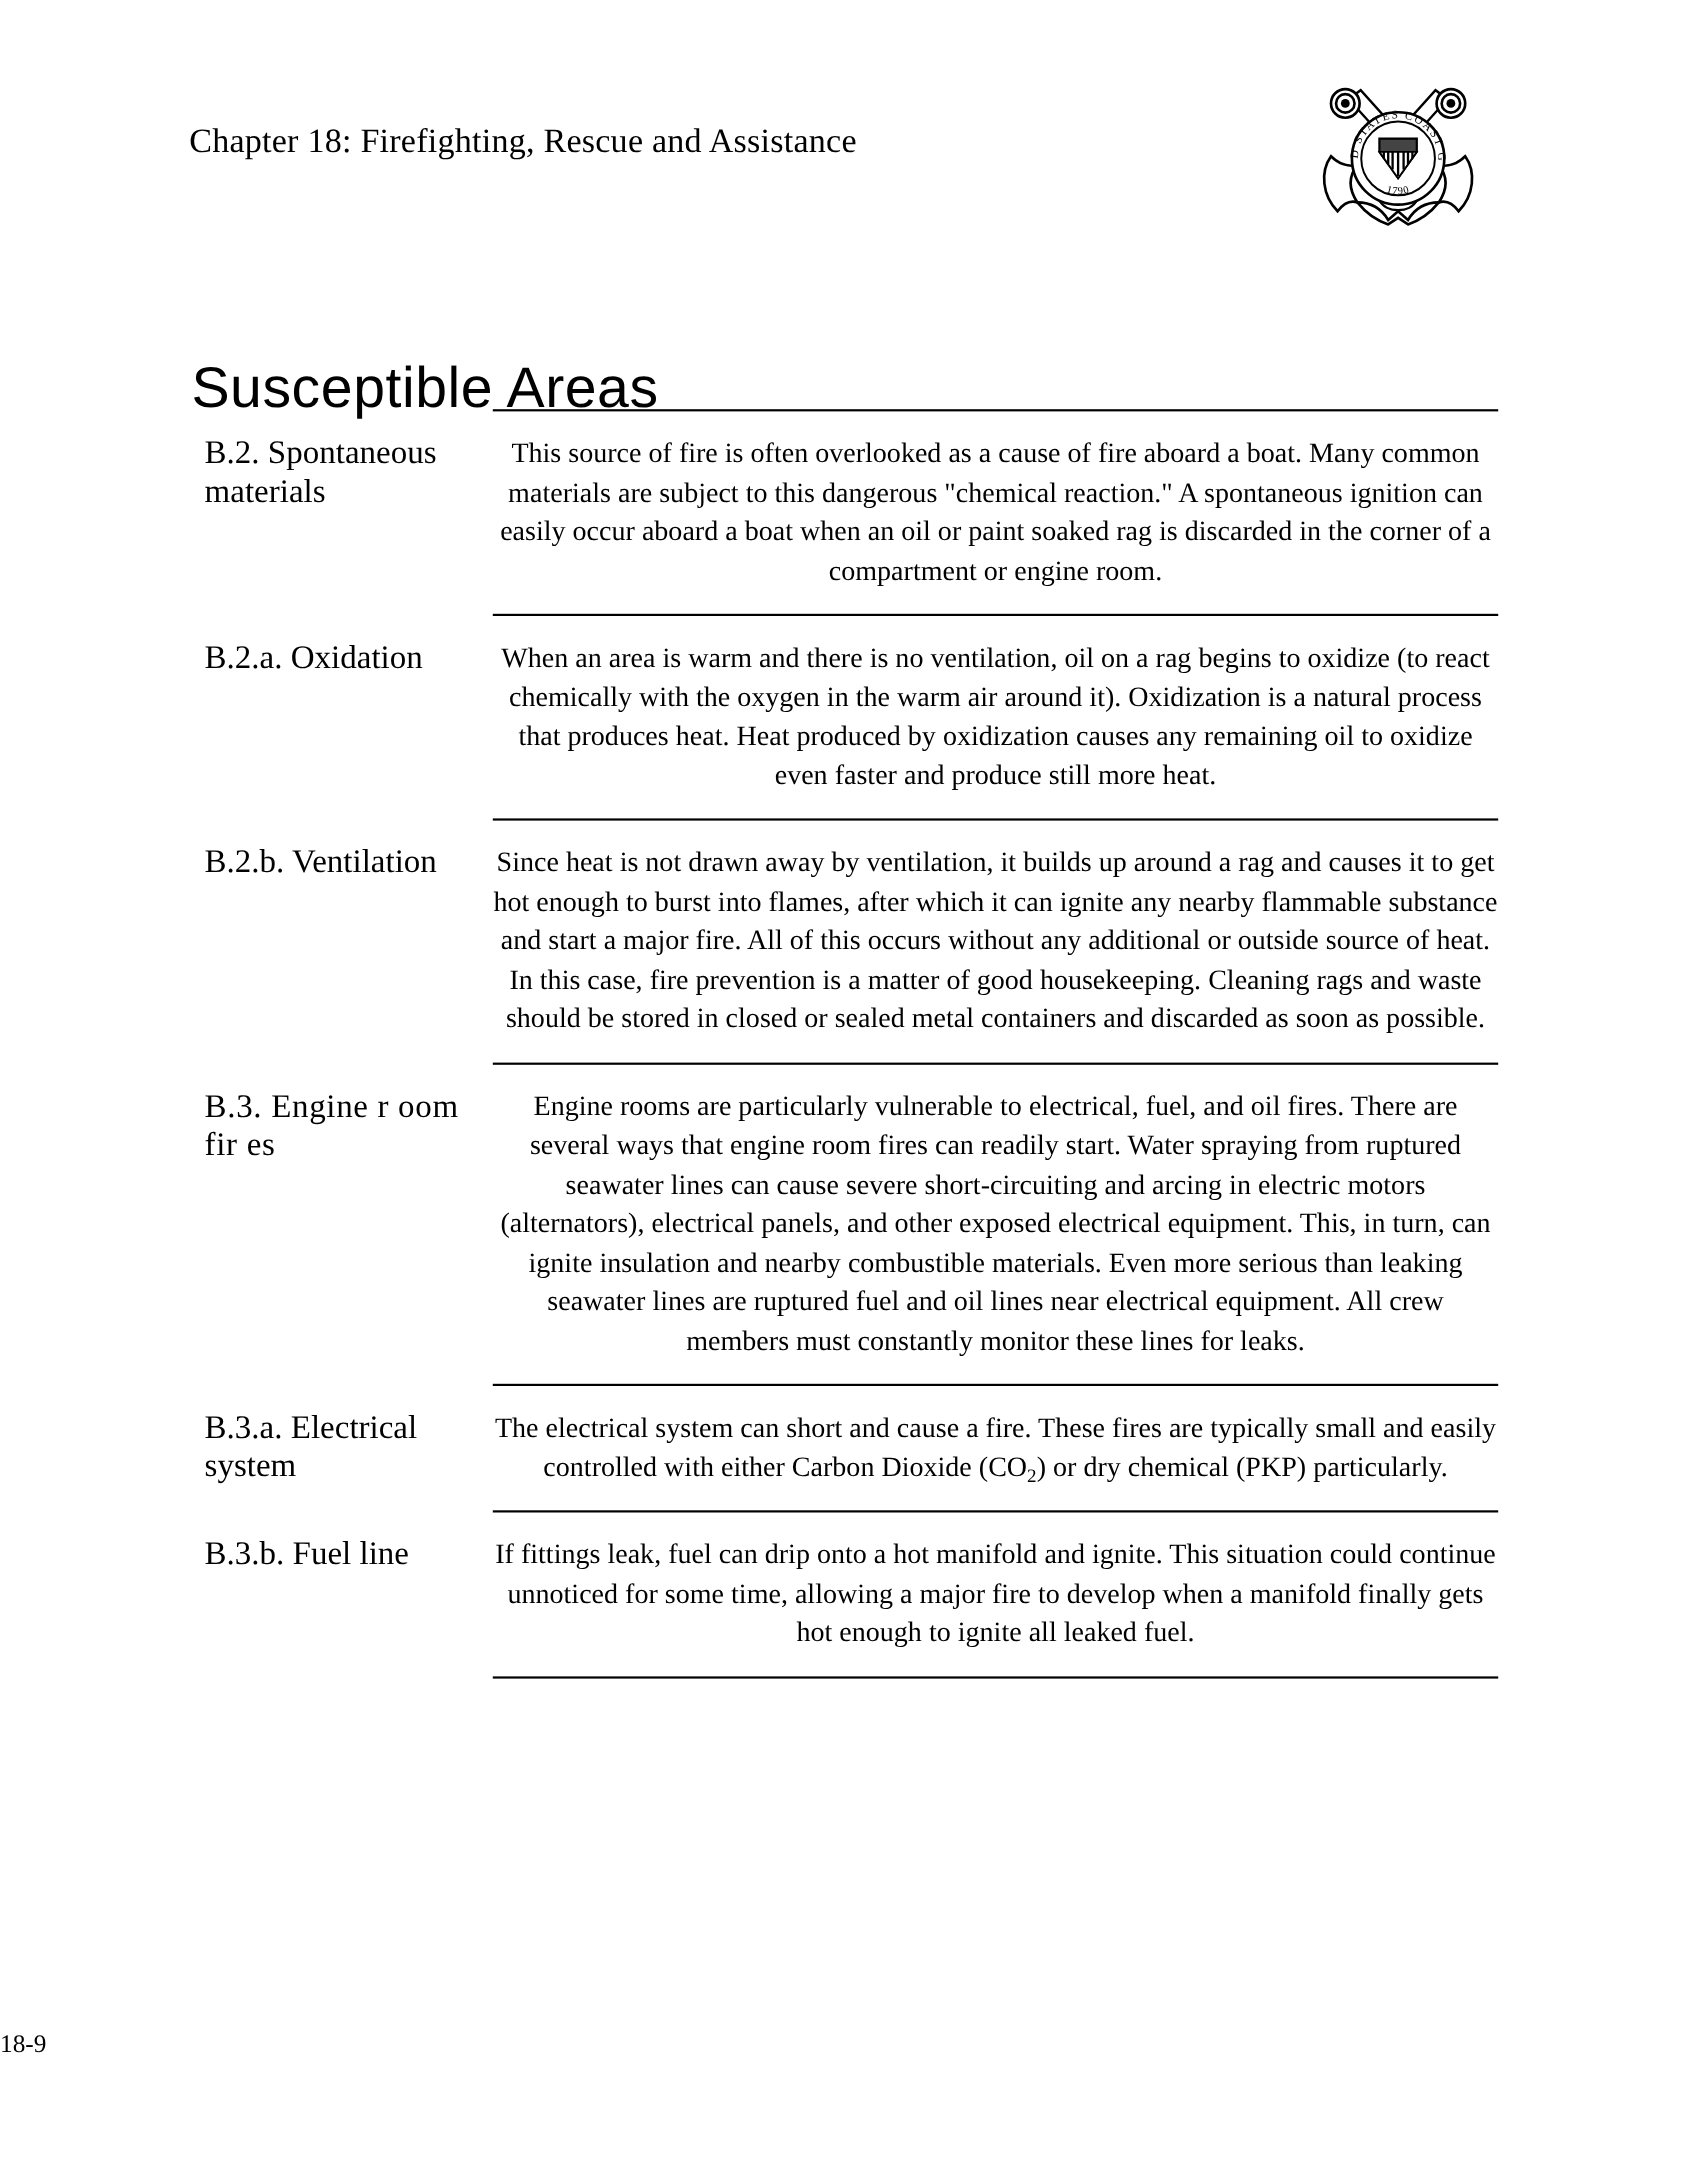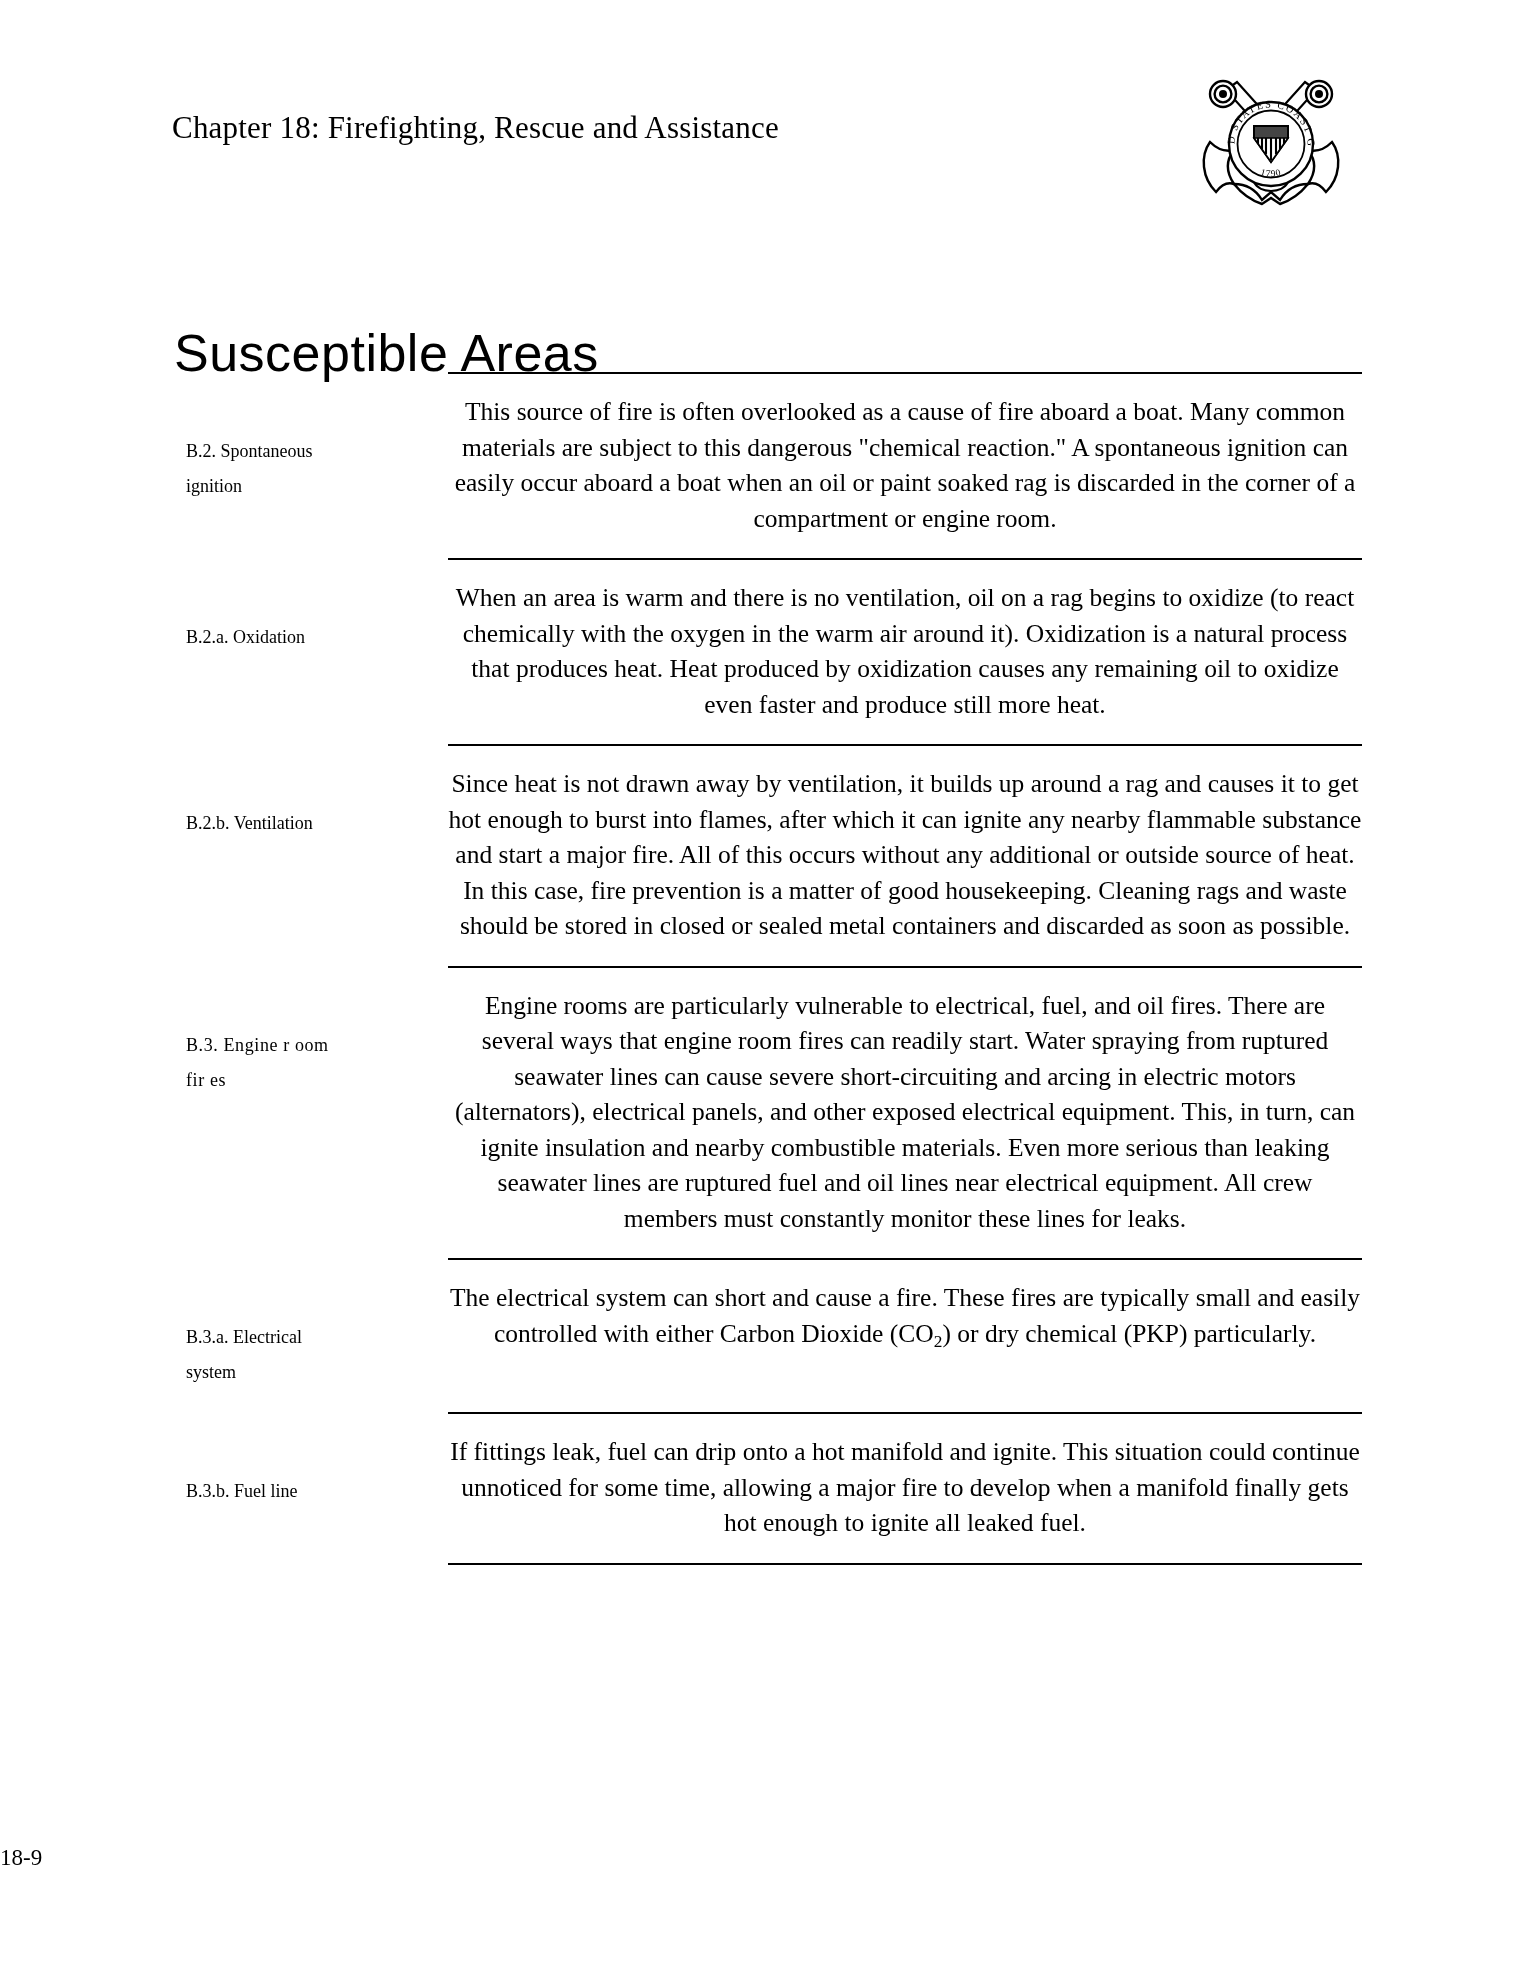--- a/index.html
+++ b/index.html
@@ -68,23 +68,22 @@
   }
   .row {
     display: flex;
     align-items: flex-start;
   }
   .row-label {
     width: 262px;
     flex: 0 0 262px;
     box-sizing: border-box;
     padding-right: 14px;
-    font-size: 18px;
+    font-size: 30px;
     line-height: 35px;
-    margin-top: 40px;
   }
   .row-body {
     flex: 1 1 auto;
     font-size: 25.5px;
     line-height: 35.5px;
     text-align: center;
   }
   .pad-top   { padding-top: 20px; }
   .pad-bot   { padding-bottom: 22px; }
 
@@ -173,21 +172,21 @@
 
   <h1 class="page-title">Susceptible Areas</h1>
 
   <div class="block-table">
 
     <div class="rule"></div>
 
     <div class="row pad-top pad-bot">
       <div class="row-label">
         <div>B.2.  Spontaneous</div>
-        <div>ignition</div>
+        <div>materials</div>
       </div>
       <div class="row-body">This source of fire is often overlooked as a cause of fire aboard a boat. Many common materials are subject to this dangerous "chemical reaction."  A spontaneous ignition can easily occur aboard a boat when an oil or paint soaked rag is discarded in the corner of a compartment or engine room.</div>
     </div>
 
     <div class="rule"></div>
 
     <div class="row pad-top pad-bot">
       <div class="row-label">
         <div>B.2.a.  Oxidation</div>
       </div>

